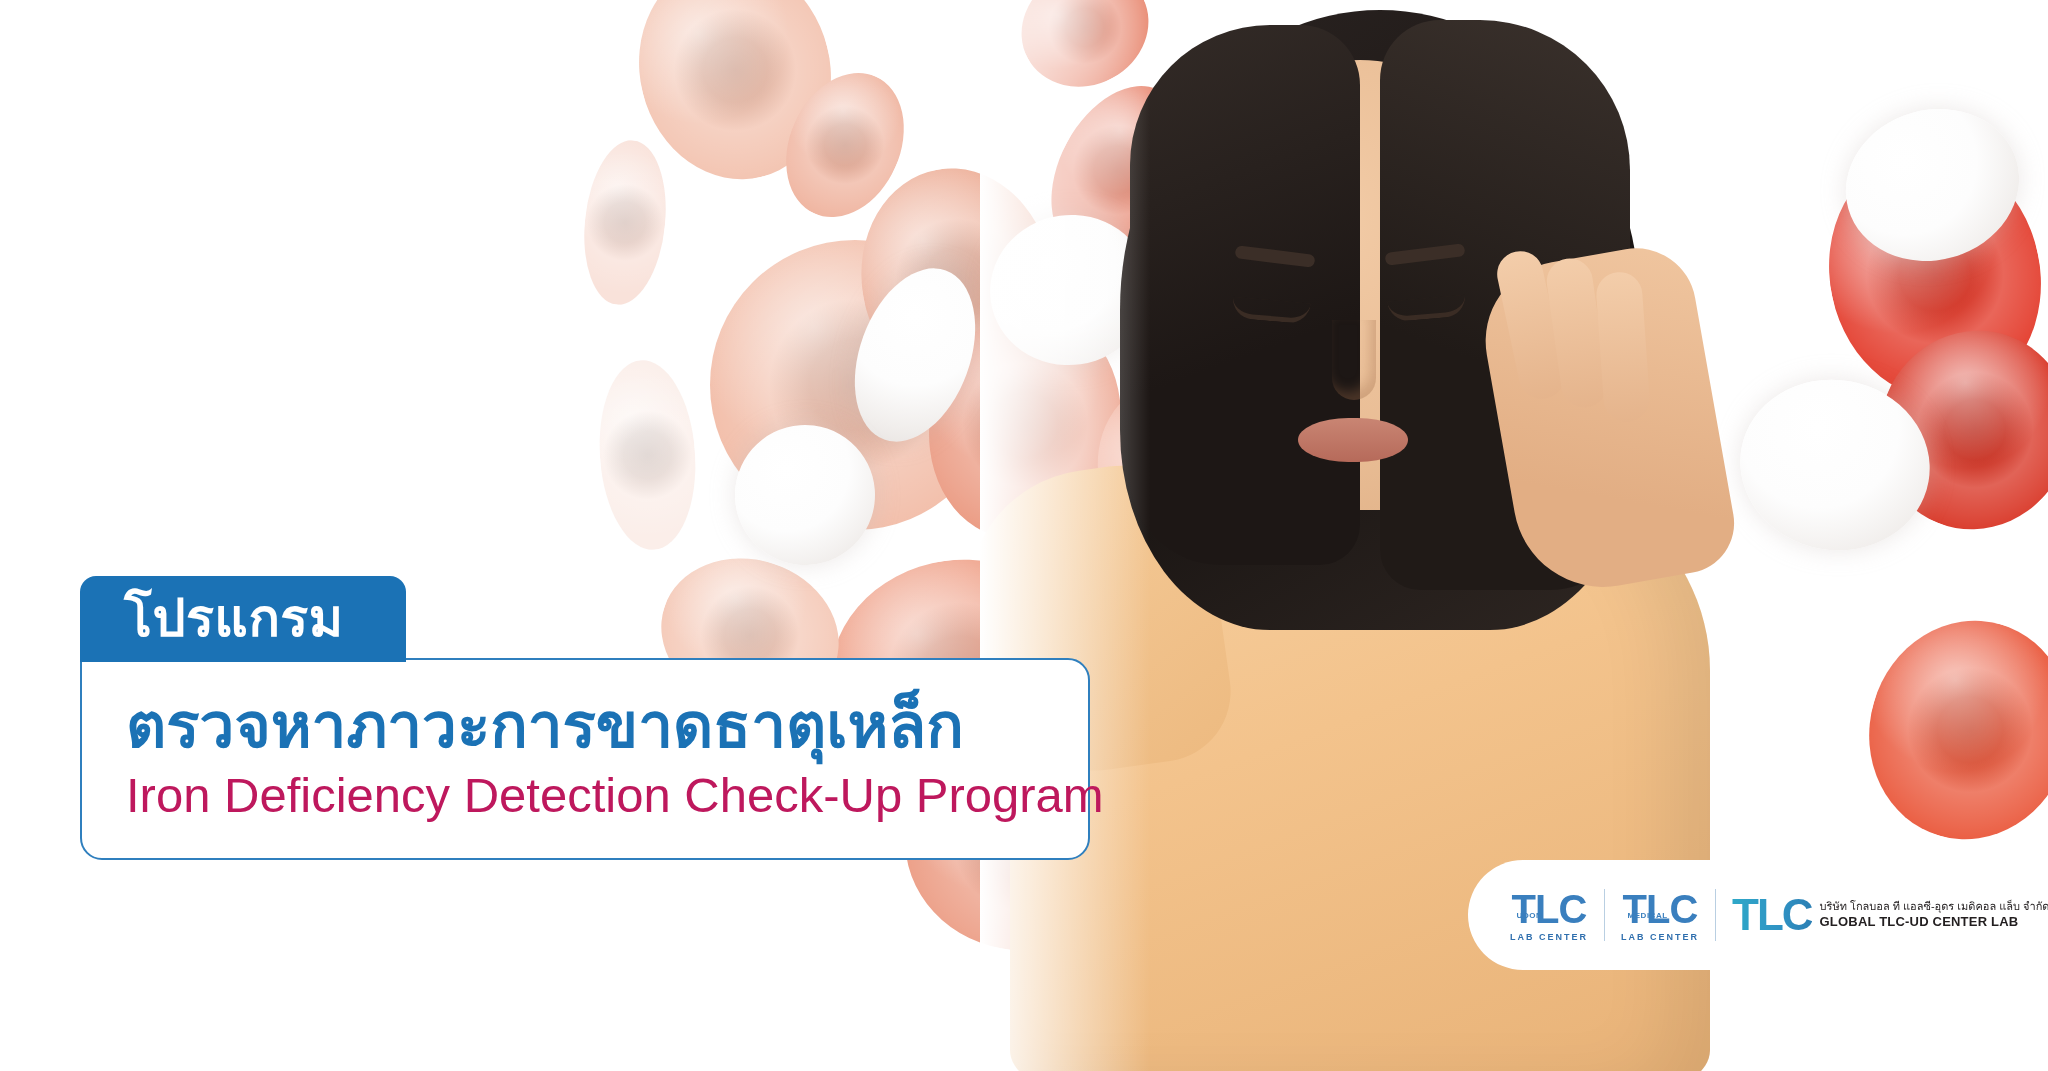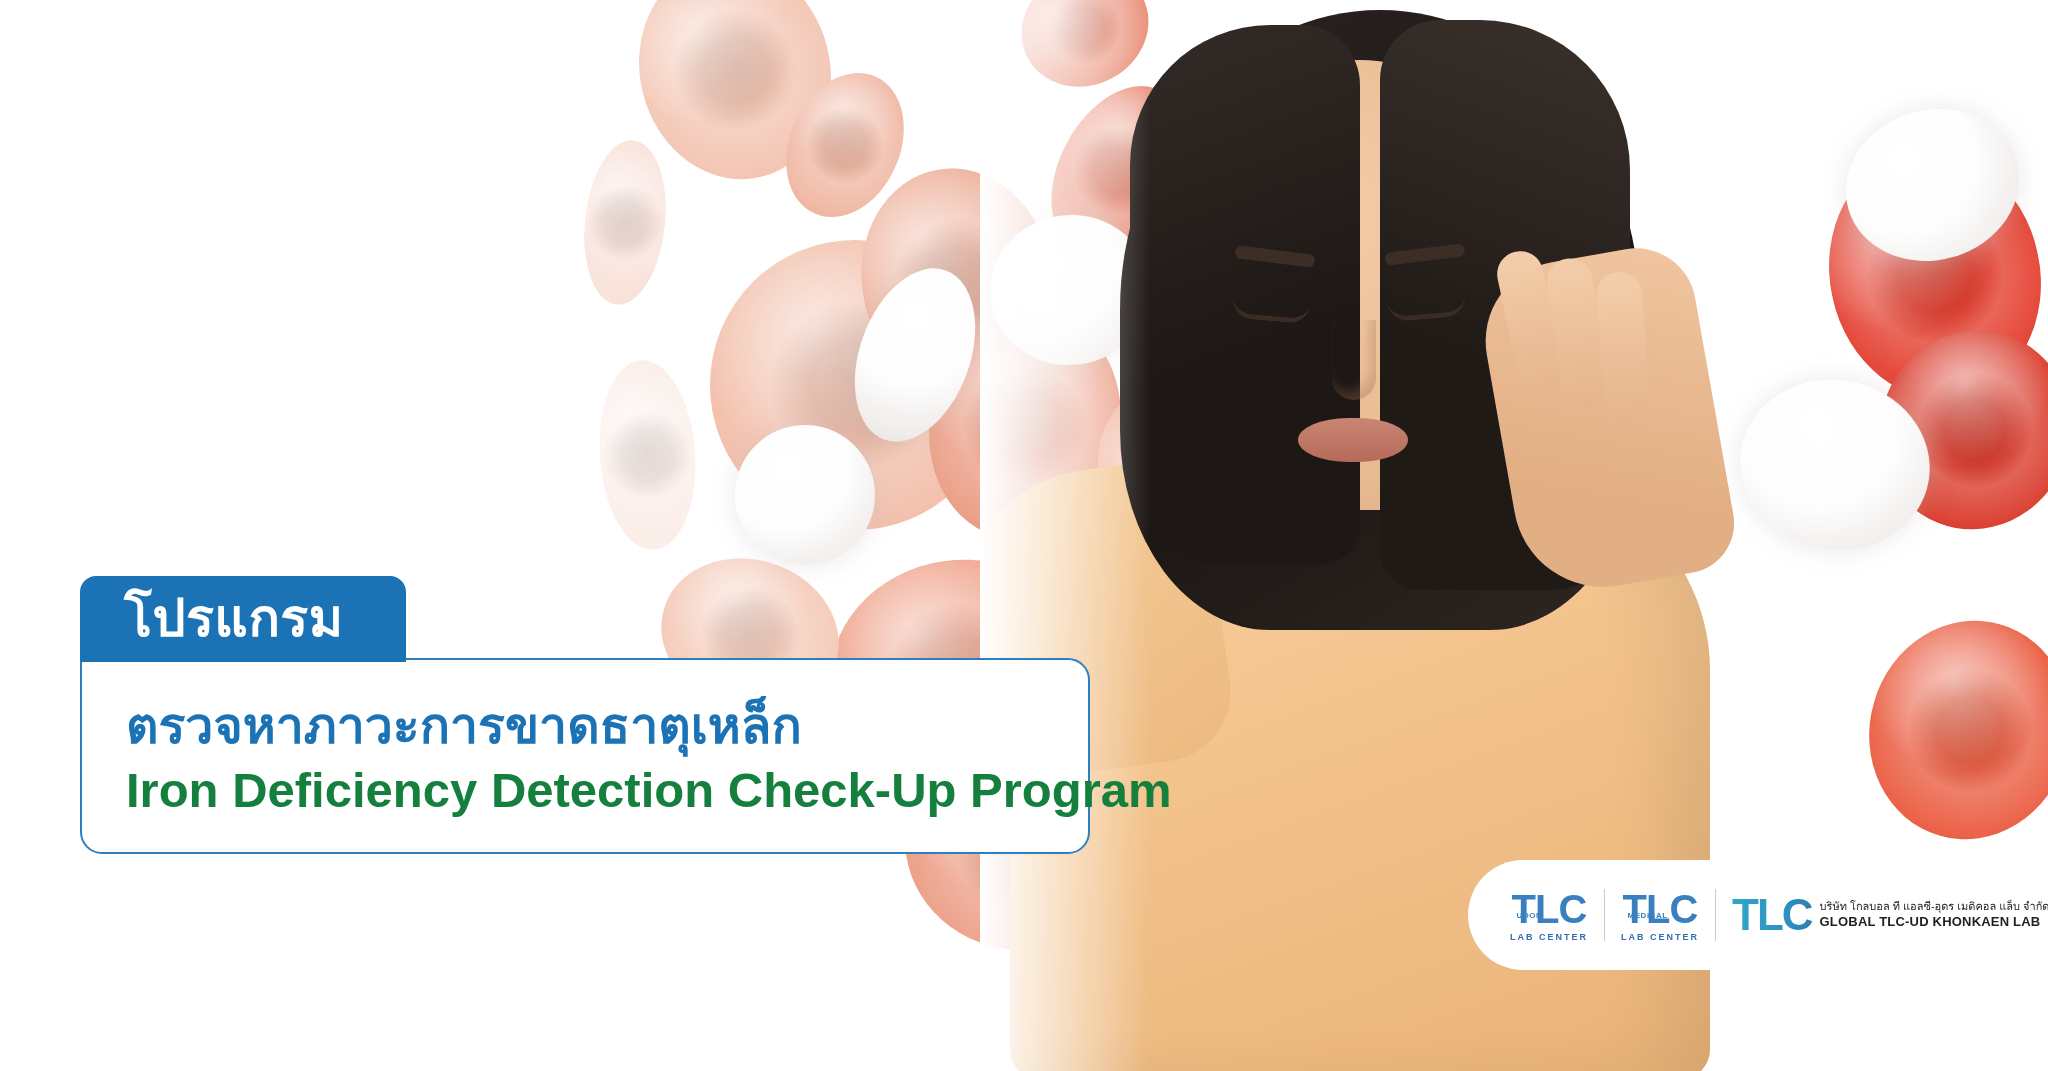--- a/index.html
+++ b/index.html
@@ -219,31 +219,31 @@
     margin-top: -4px;
     padding: 30px 44px 34px 44px;
     background: #ffffff;
     border: 2px solid #2f7fbe;
     border-radius: 0 22px 22px 22px;
     box-sizing: border-box;
     width: 1010px;
   }
   .card .title-th {
     color: #1b72b5;
-    font-size: 50px;
+    font-size: 62px;
     line-height: 1.15;
     font-weight: 700;
-    margin: 8px 0 6px 0;
+    margin: 0 0 6px 0;
     white-space: nowrap;
   }
   .card .title-en {
-    color: #15803d;
+    color: #be185d;
     font-size: 49px;
     line-height: 1.15;
-    font-weight: 700;
+    font-weight: 400;
     margin: 0;
     white-space: nowrap;
   }
 
   
   .logo-bar {
     position: absolute;
     left: 1468px;
     top: 860px;
     width: 600px;
@@ -424,19 +424,19 @@
       </div>
       <div class="logo-sub">LAB CENTER</div>
     </div>
 
     <div class="divider"></div>
 
     <div class="logo-global">
       <div class="global-mark">TLC</div>
       <div class="global-text">
         <span class="th">บริษัท โกลบอล ที แอลซี-อุดร เมดิคอล แล็บ จำกัด</span>
-        <span class="en">GLOBAL TLC-UD KHONKAEN LAB</span>
+        <span class="en">GLOBAL TLC-UD CENTER LAB</span>
       </div>
     </div>
 
   </div>
 
 </div>
 
 </body></html>

